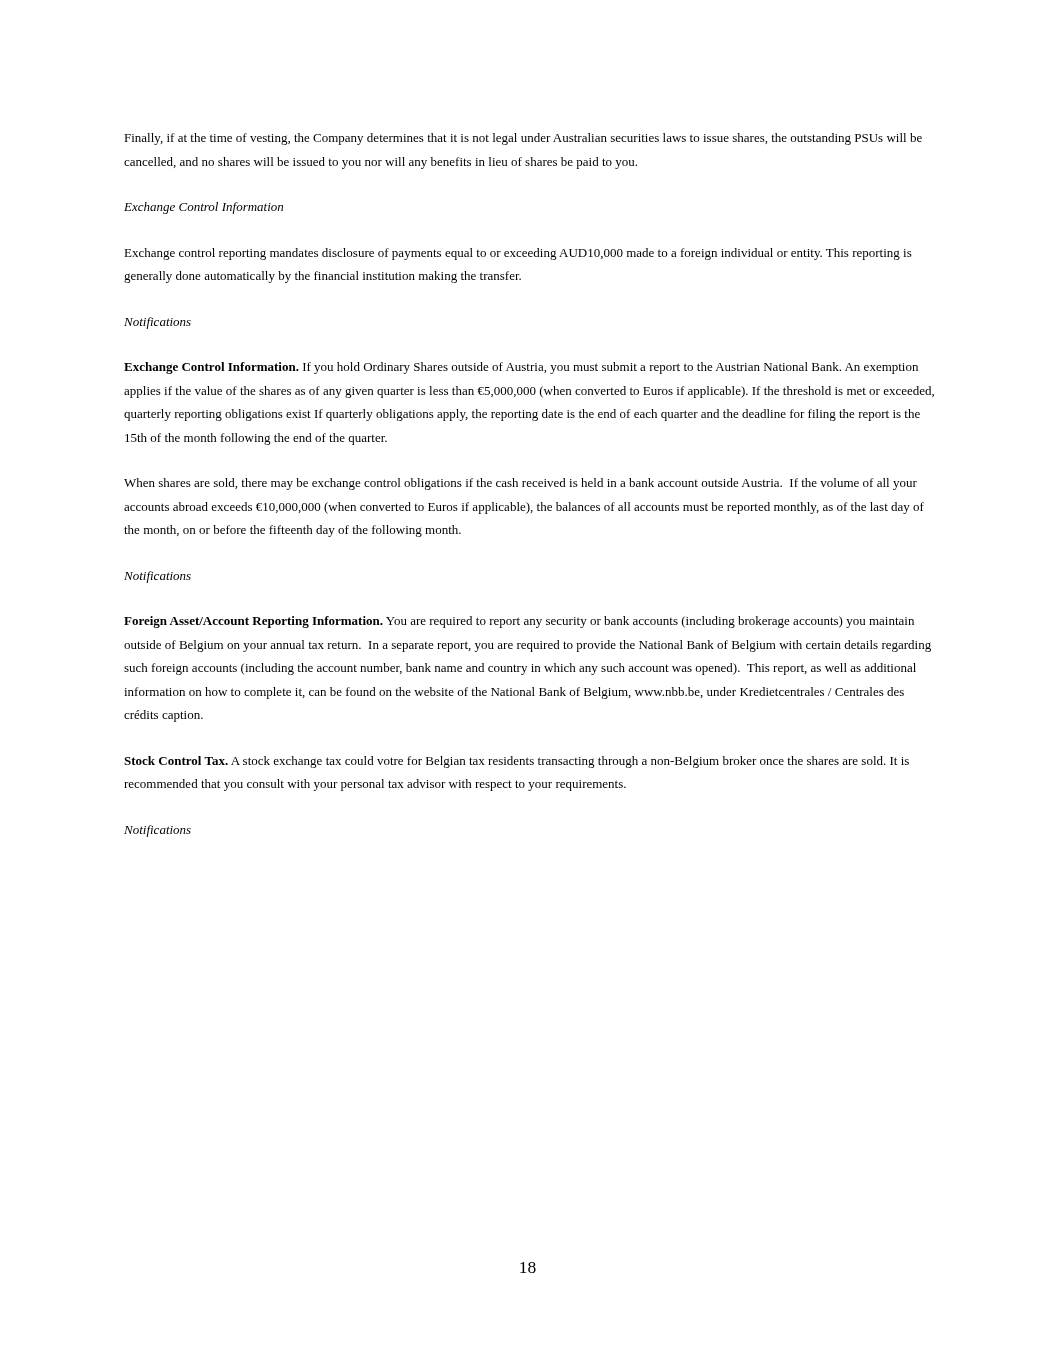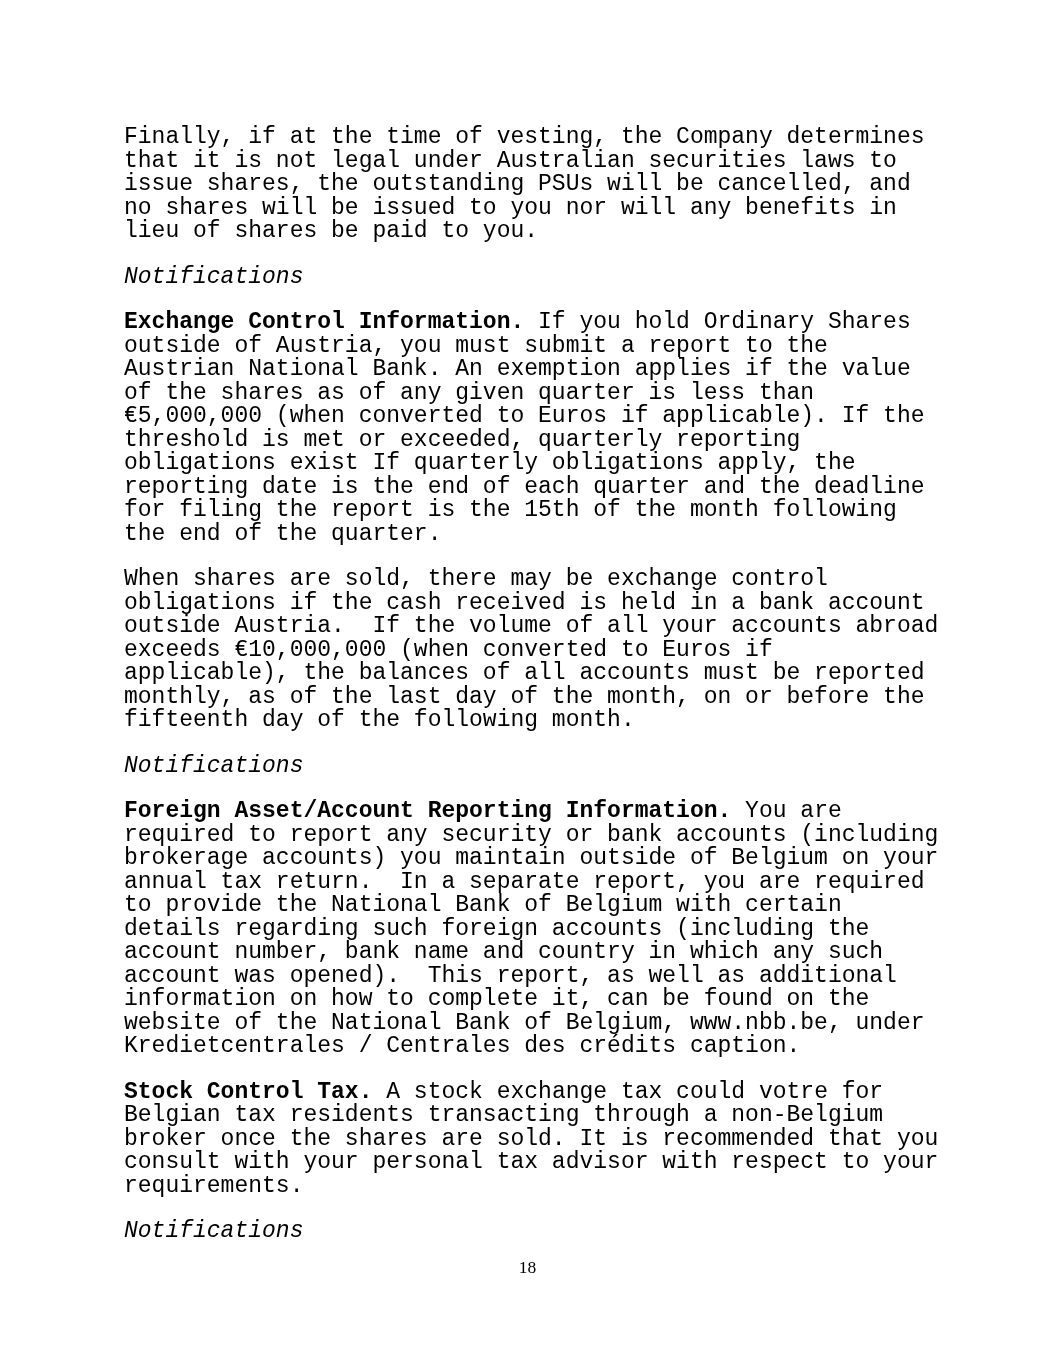--- a/index.html
+++ b/index.html
@@ -16,26 +16,25 @@
     color: #000000;
     font-family: "Liberation Serif", serif;
     font-size: 17.5px;
     line-height: 23.5px;
     padding: 126px 114px 110px 124px;
     overflow: hidden;
   }
   .page p,
   .page h2 {
     margin: 0 0 22px 0;
-    font-size: 23px;
+    font-size: 13px;
     line-height: 23.5px;
     font-weight: normal;
     white-space: pre-wrap;
     text-align: left;
-    font-family: Liberation Mono, monospace;
   }
   .heading {
     font-weight: bold;
     font-style: italic;
   }
   .underlined {
     text-decoration: underline;
   }
   .gap-before {
     margin-top: 48px;
@@ -52,21 +51,23 @@
     font-size: 17.5px;
   }
 </style>
 </head>
 <body>
 
 <div class="page">
 
   <p>Finally, if at the time of vesting, the Company determines that it is not legal under Australian securities laws to issue shares, the outstanding PSUs will be cancelled, and no shares will be issued to you nor will any benefits in lieu of shares be paid to you.</p>
 
+  <h2 class="heading">Exchange Control Information</h2>
 
+  <p>Exchange control reporting mandates disclosure of payments equal to or exceeding AUD10,000 made to a foreign individual or entity. This reporting is generally done automatically by the financial institution making the transfer.</p>
 
 
   <h2 class="heading">Notifications</h2>
 
   <p><strong class="lead">Exchange Control Information.</strong><span> If you hold Ordinary Shares outside of Austria, you must submit a report to the Austrian National Bank. An exemption applies if the value of the shares as of any given quarter is less than €5,000,000 (when converted to Euros if applicable). If the threshold is met or exceeded, quarterly reporting obligations exist If quarterly obligations apply, the reporting date is the end of each quarter and the deadline for filing the report is the 15th of the month following the end of the quarter.</span></p>
 
   <p>When shares are sold, there may be exchange control obligations if the cash received is held in a bank account outside Austria.  If the volume of all your accounts abroad exceeds €10,000,000 (when converted to Euros if applicable), the balances of all accounts must be reported monthly, as of the last day of the month, on or before the fifteenth day of the following month.</p>
 
 
   <h2 class="heading">Notifications</h2>

